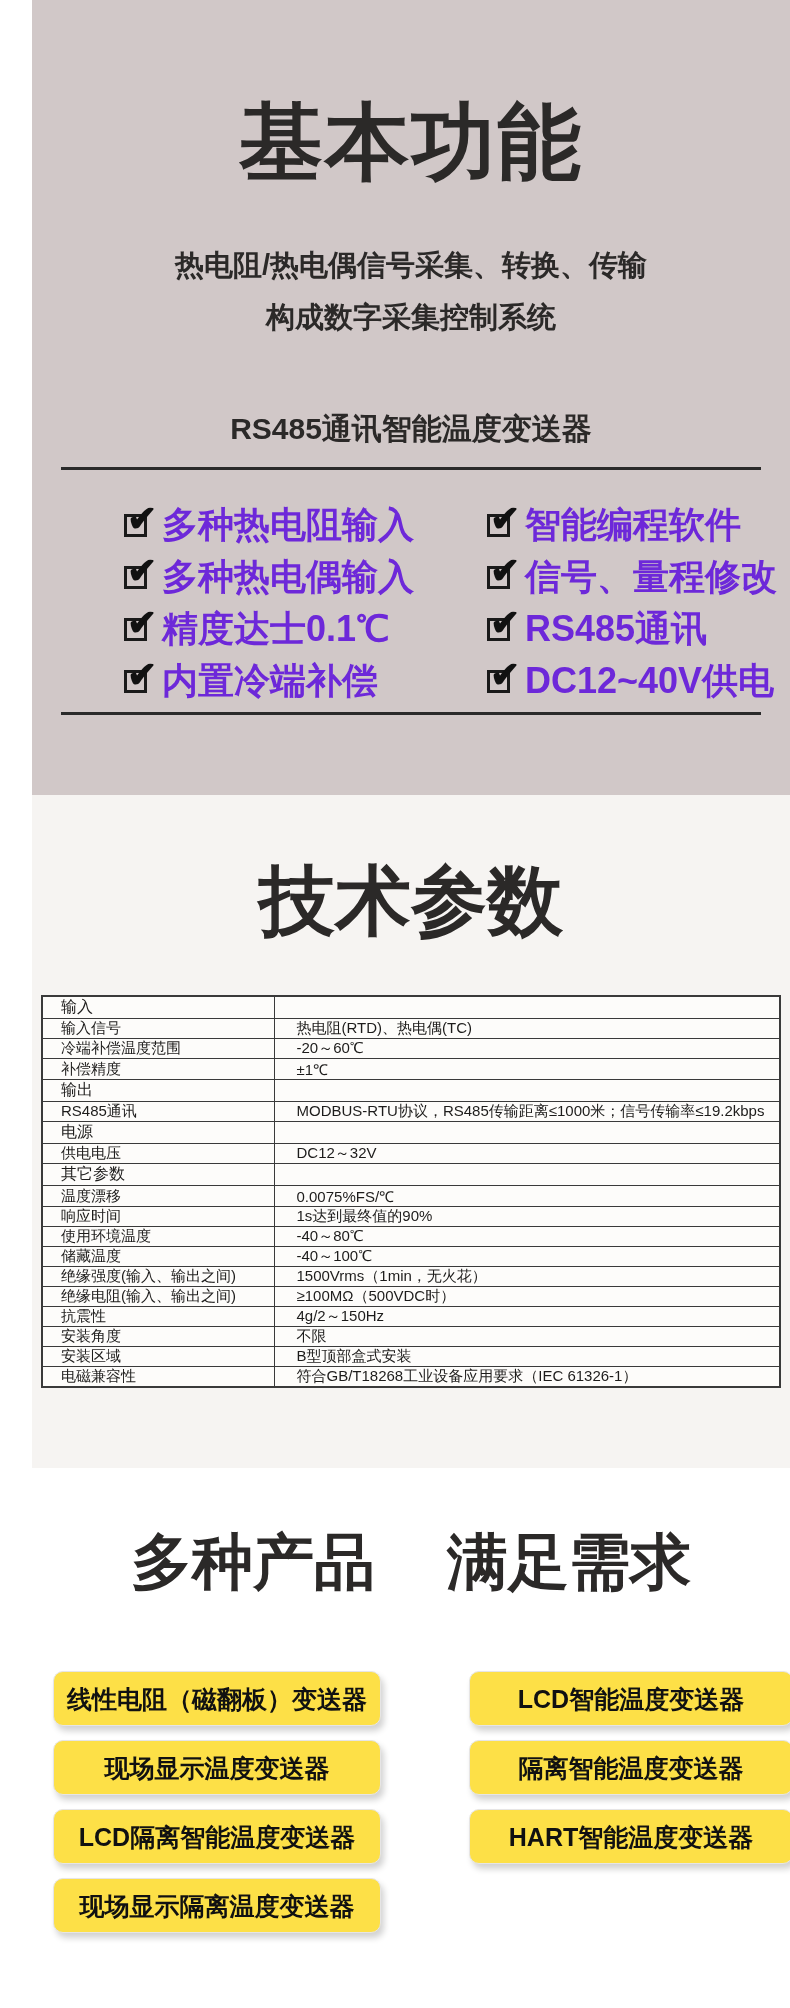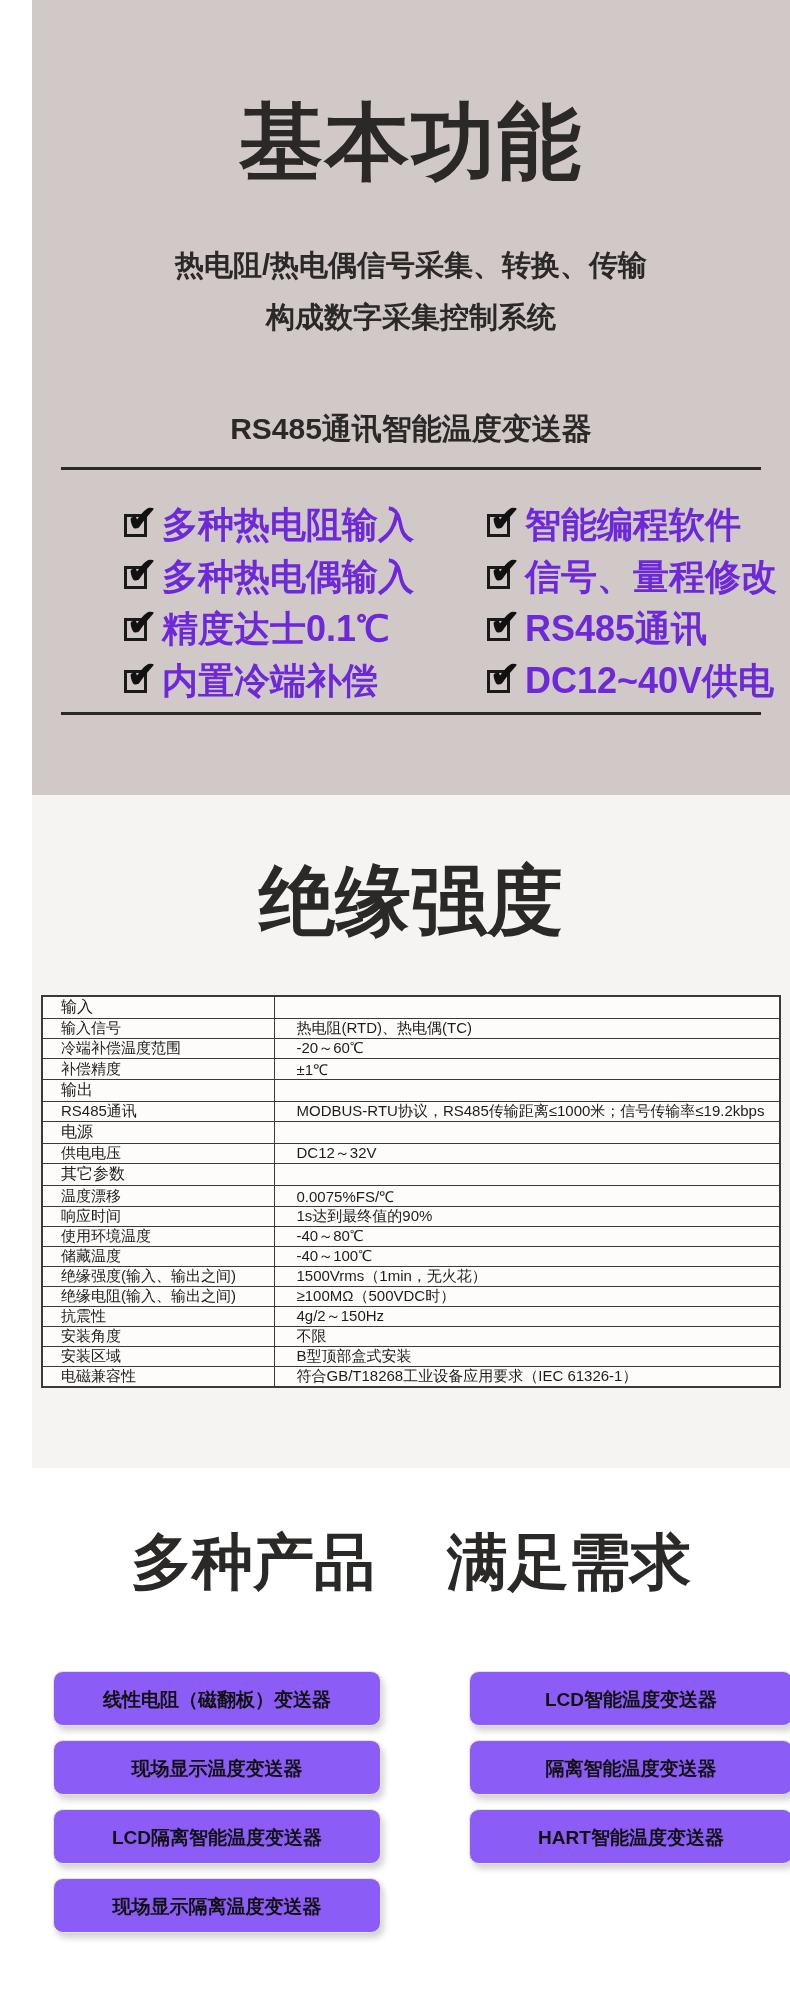--- a/index.html
+++ b/index.html
@@ -31,22 +31,22 @@
   .spec-table td.lab { width:232px; padding-left:18px; }
   .spec-table td.val { padding-left:22px; }
   .spec-table tr.section td { font-weight:normal; font-size:16px; }
 
   
   .products { height:540px; background:#ffffff; padding-top:60px; }
   .products-title { text-align:center; font-size:61px; line-height:68px; font-weight:900; color:#2b2928; }
   .title-gap { display:inline-block; width:72px; }
   .btn-grid { display:grid; grid-template-columns:328px 324px; column-gap:88px; row-gap:14px;
               margin-top:75px; padding-left:21px; }
-  .prod-btn { height:55px; line-height:55px; text-align:center; background:#8b5cf6; border:1px solid #e6e5e5;
-              border-radius:10px; box-shadow:3px 5px 6px rgba(0,0,0,0.18); font-size:19px; font-weight:700;
+  .prod-btn { height:55px; line-height:55px; text-align:center; background:#fde047; border:1px solid #e6e5e5;
+              border-radius:10px; box-shadow:3px 5px 6px rgba(0,0,0,0.18); font-size:25px; font-weight:700;
               color:#111; cursor:pointer; }
 </style>
 </head>
 <body>
 
 <div class="page">
 
   <section class="hero">
     <h1 class="hero-title">基本功能</h1>
     <p class="hero-sub first">热电阻/热电偶信号采集、转换、传输</p>
@@ -106,21 +106,21 @@
             </span>
           <span class="feature-label">DC12~40V供电</span>
         </div>
       </div>
     </div>
 
     <div class="divider after-features"></div>
   </section>
 
   <section class="specs">
-    <h2 class="specs-title">绝缘强度</h2>
+    <h2 class="specs-title">技术参数</h2>
     <table class="spec-table">
       <tbody>
         <tr class="section">
             <td class="lab">输入</td>
             <td class="val"></td>
           </tr>
         <tr>
             <td class="lab">输入信号</td>
             <td class="val">热电阻(RTD)、热电偶(TC)</td>
           </tr>

